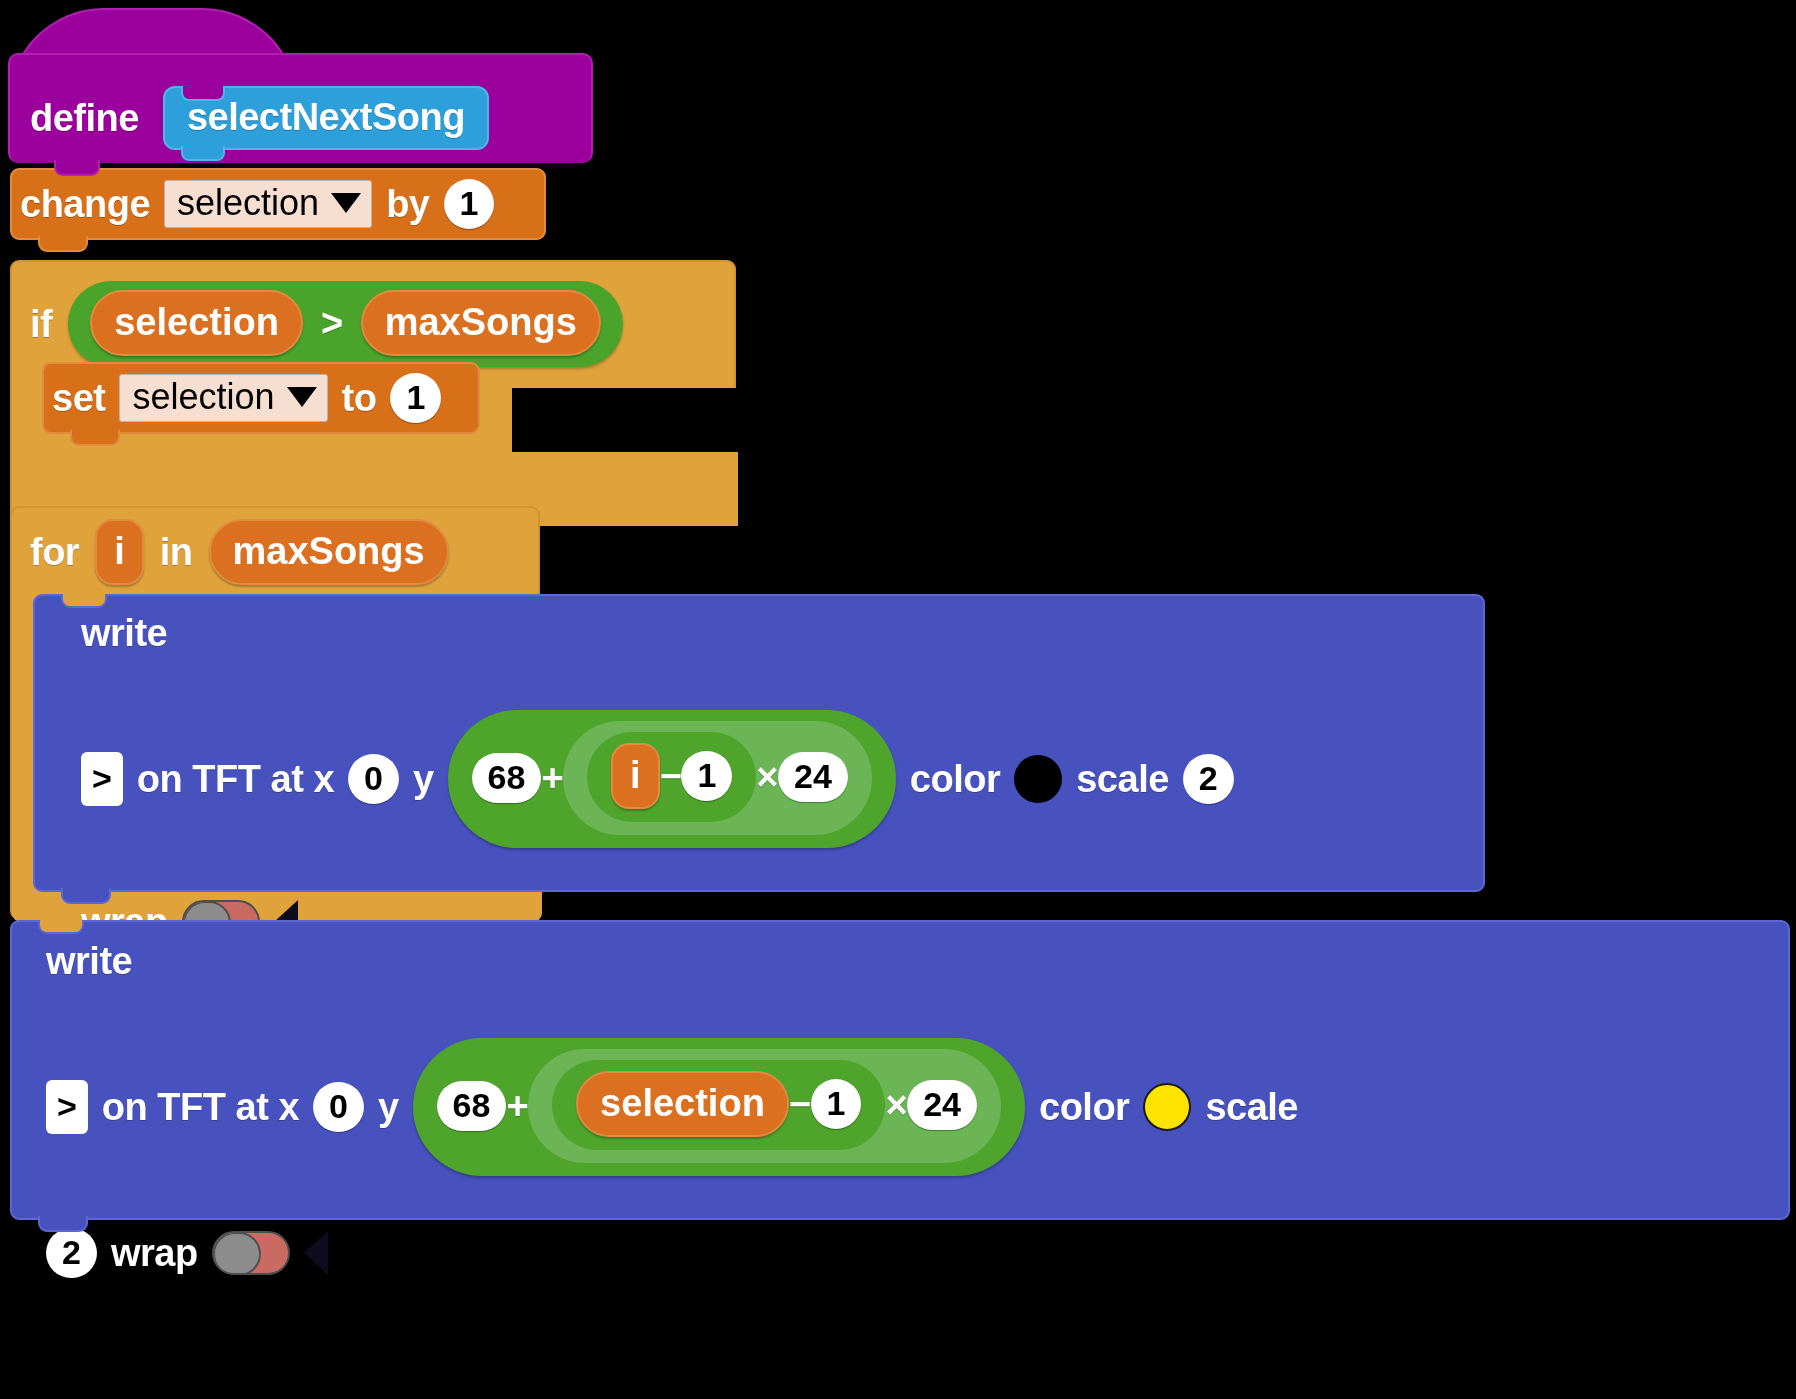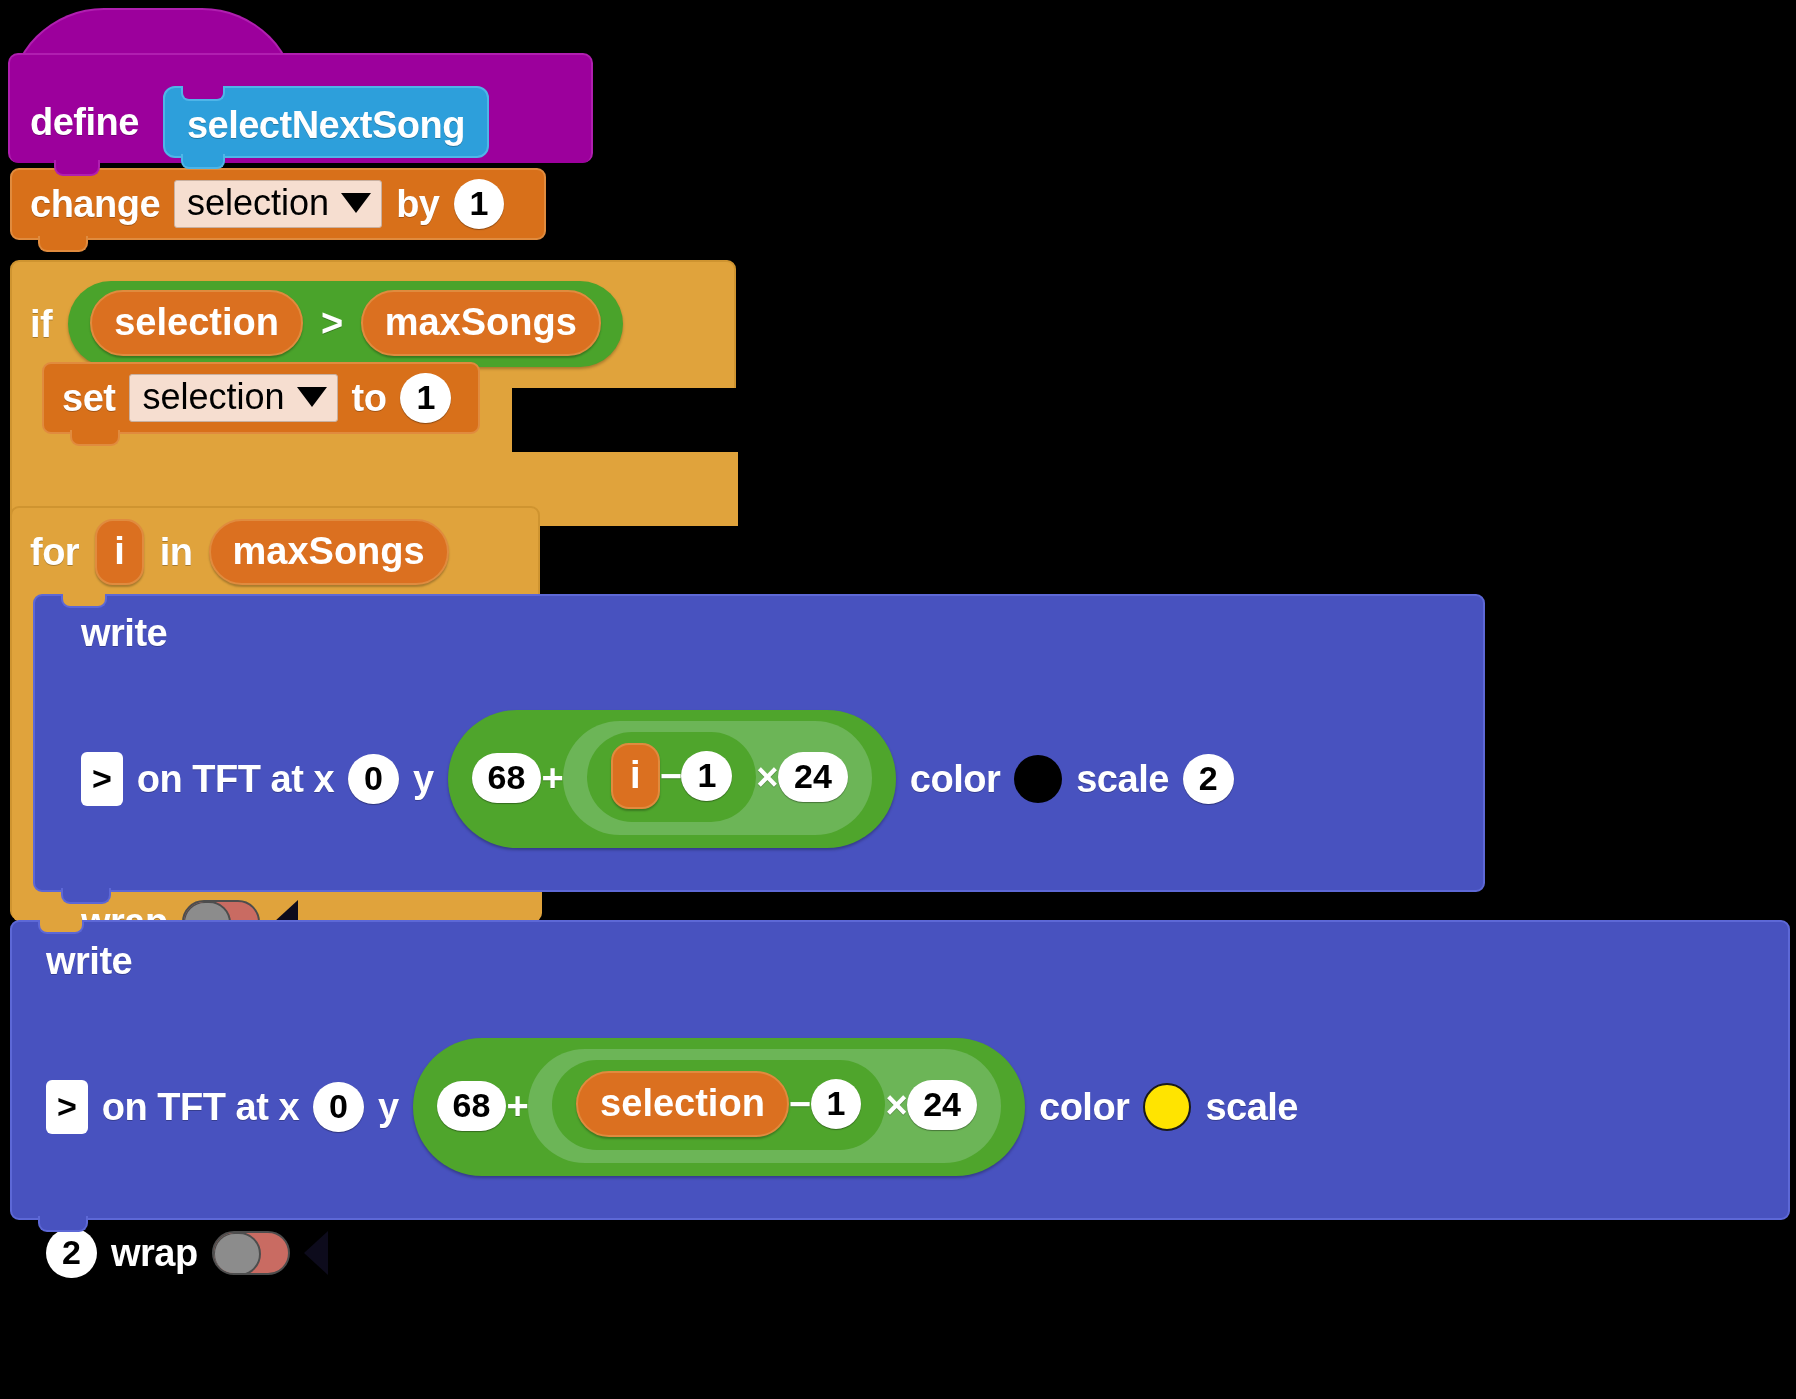--- a/index.html
+++ b/index.html
@@ -56,21 +56,21 @@
   .hat-row {
     position: absolute; left: 22px; top: 78px;
     display: flex; align-items: center; gap: 24px;
     z-index: 4;
   }
   .proto {
     position: relative;
     background: #2d9fdb;
     border: 2px solid #4fb5e8;
     border-radius: 12px;
-    padding: 18px 22px 12px 22px;
+    padding: 10px 22px 12px 22px;
     display: flex; align-items: center;
   }
   .proto::before {
     content: ""; position: absolute;
     left: 16px; top: -2px;
     width: 40px; height: 13px;
     background: #9c009c;
     border-left: 2px solid #4fb5e8;
     border-right: 2px solid #4fb5e8;
     border-bottom: 2px solid #4fb5e8;
@@ -87,21 +87,21 @@
     border-radius: 0 0 8px 8px;
   }
 
   
   .cmd {
     position: absolute;
     background: #d8701a;
     border: 2px solid #e08b3e;
     border-radius: 9px;
     display: flex; align-items: center;
-    padding: 0 18px;
+    padding: 0 8px;
     gap: 14px;
   }
   .cmd::after {
     content: ""; position: absolute;
     left: 26px; bottom: -14px;
     width: 46px; height: 14px;
     background: inherit;
     border-left: 2px solid #e08b3e;
     border-right: 2px solid #e08b3e;
     border-bottom: 2px solid #e08b3e;

